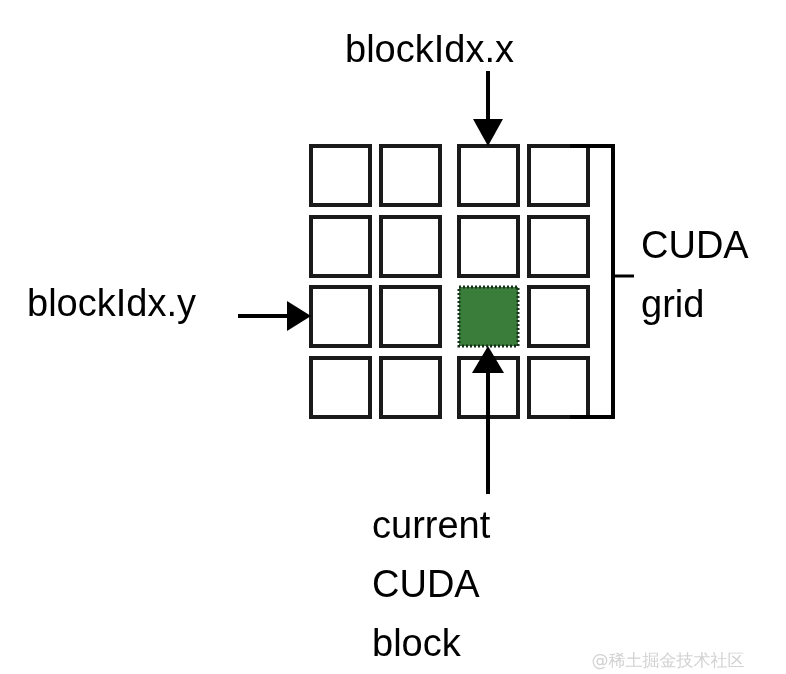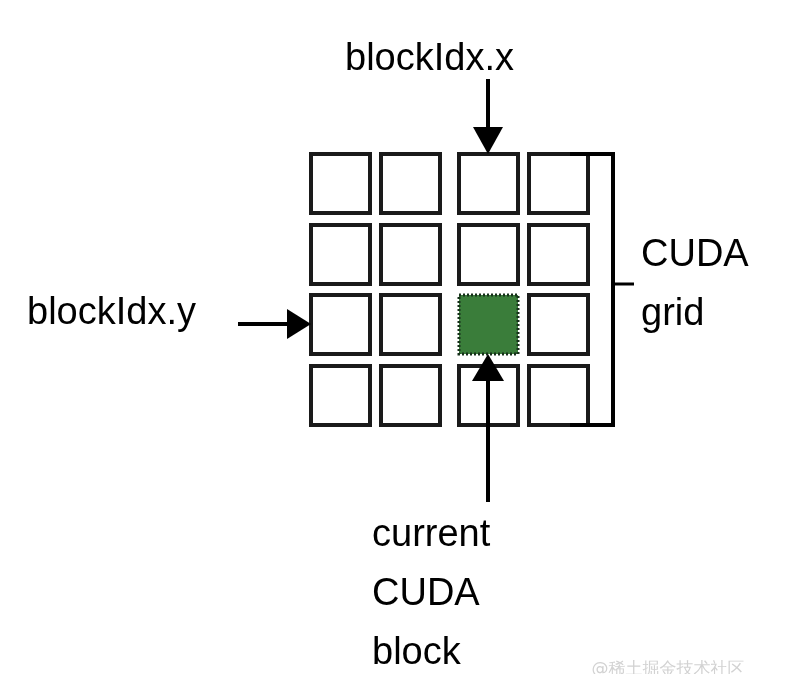--- a/index.html
+++ b/index.html
@@ -9,21 +9,21 @@
   }
   body {
     width: 786px;
     height: 674px;
     position: relative;
     overflow: hidden;
     font-family: "Liberation Sans", sans-serif;
   }
   #diagram-root {
     position: absolute;
-    top: 13px;
+    top: 5px;
     left: 0;
     width: 786px;
     height: 536px;
   }
   svg { display: block; }
   .diagram-label {
     font-family: "Liberation Sans", sans-serif;
     font-size: 38px;
     fill: #000000;
   }

